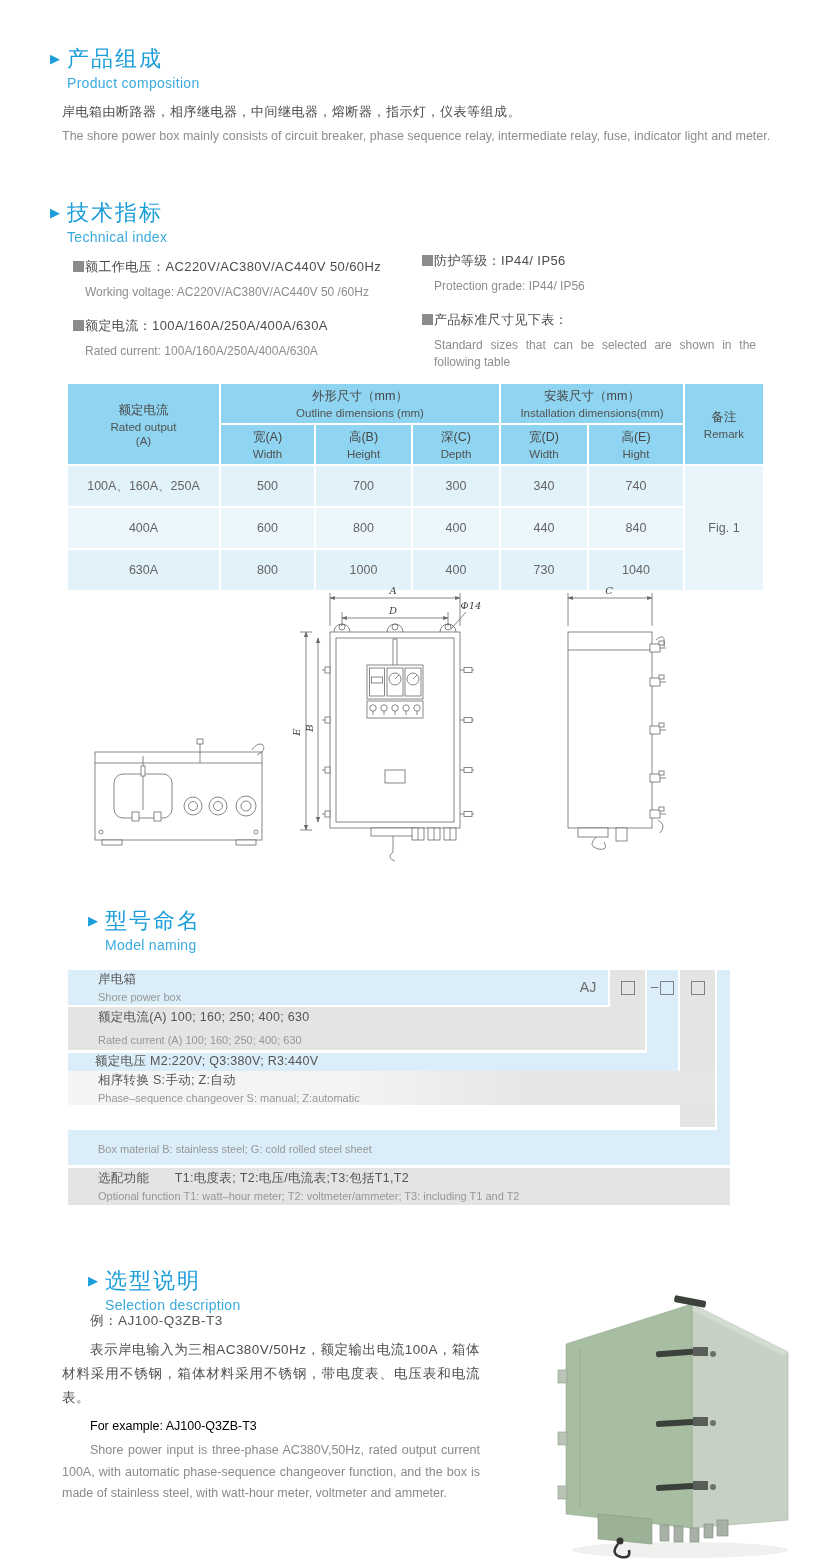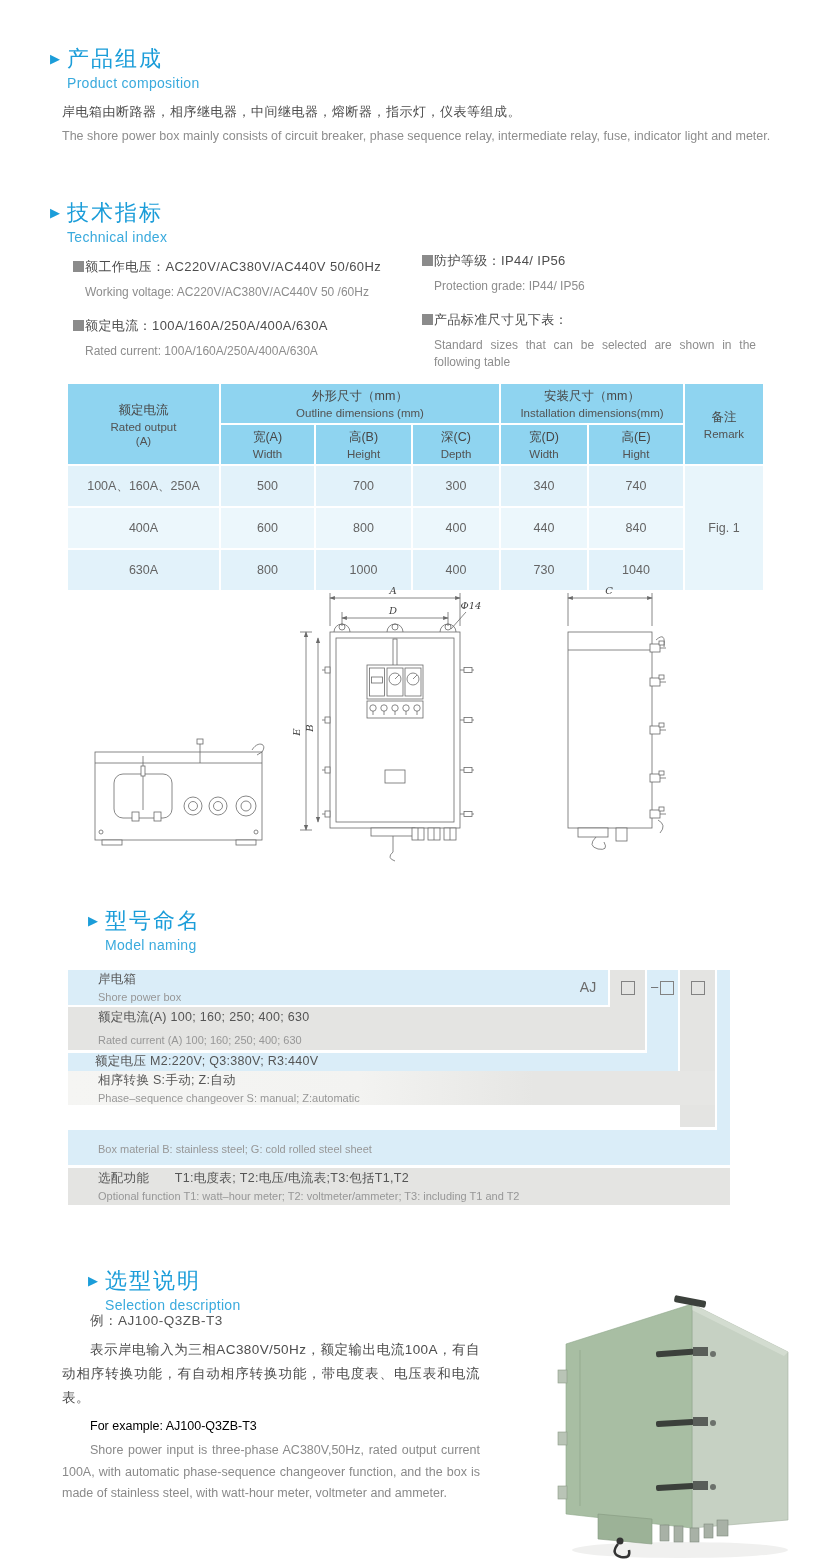--- a/index.html
+++ b/index.html
@@ -397,21 +397,21 @@
 <div class="abs sec-head" style="left:88px;top:1268px;">
   <span class="tri">▶</span>
   <div>
     <div class="t-cn">选型说明</div>
     <div class="t-en">Selection description</div>
   </div>
 </div>
 
 <div class="abs" style="left:62px;top:1312px;width:418px;">
   <div class="sel-ex-cn">例：AJ100-Q3ZB-T3</div>
-  <div class="sel-cn" style="margin-top:8px;">表示岸电输入为三相AC380V/50Hz，额定输出电流100A，有自动相序转换功能，有自动相序转换功能，带电度表、电压表和电流表。</div>
+  <div class="sel-cn" style="margin-top:8px;">表示岸电输入为三相AC380V/50Hz，额定输出电流100A，箱体材料采用不锈钢，箱体材料采用不锈钢，带电度表、电压表和电流表。</div>
   <div class="sel-ex-en" style="margin-top:9px;">For example: AJ100-Q3ZB-T3</div>
   <div class="sel-en" style="margin-top:7px;">Shore power input is three-phase AC380V,50Hz, rated output current 100A, with automatic phase-sequence changeover function, and the box is made of stainless steel, with watt-hour meter, voltmeter and ammeter.</div>
 </div>
 
 <div class="abs" style="left:540px;top:1292px;width:288px;height:272px;">
 <svg width="288" height="272" viewBox="0 0 288 272">
   <ellipse cx="140" cy="258" rx="108" ry="8" fill="#f0f0ef"></ellipse>
 
   <polygon points="152,12 248,60 248,228 152,236" fill="#c6d1c3" stroke="#a6b2a3" stroke-width="0.6"></polygon>
   <polygon points="152,12 248,60 244,64 152,18" fill="#d3dcd0" stroke="none"></polygon>

